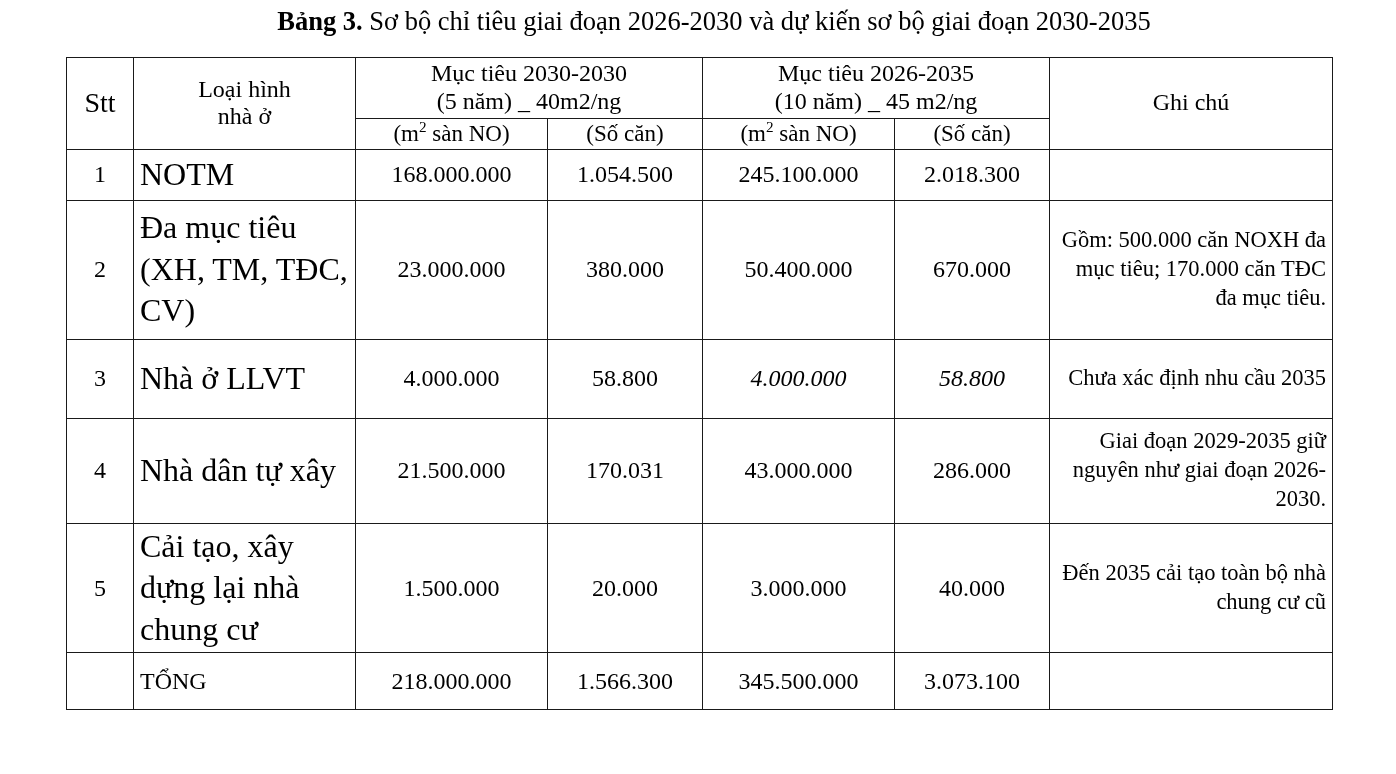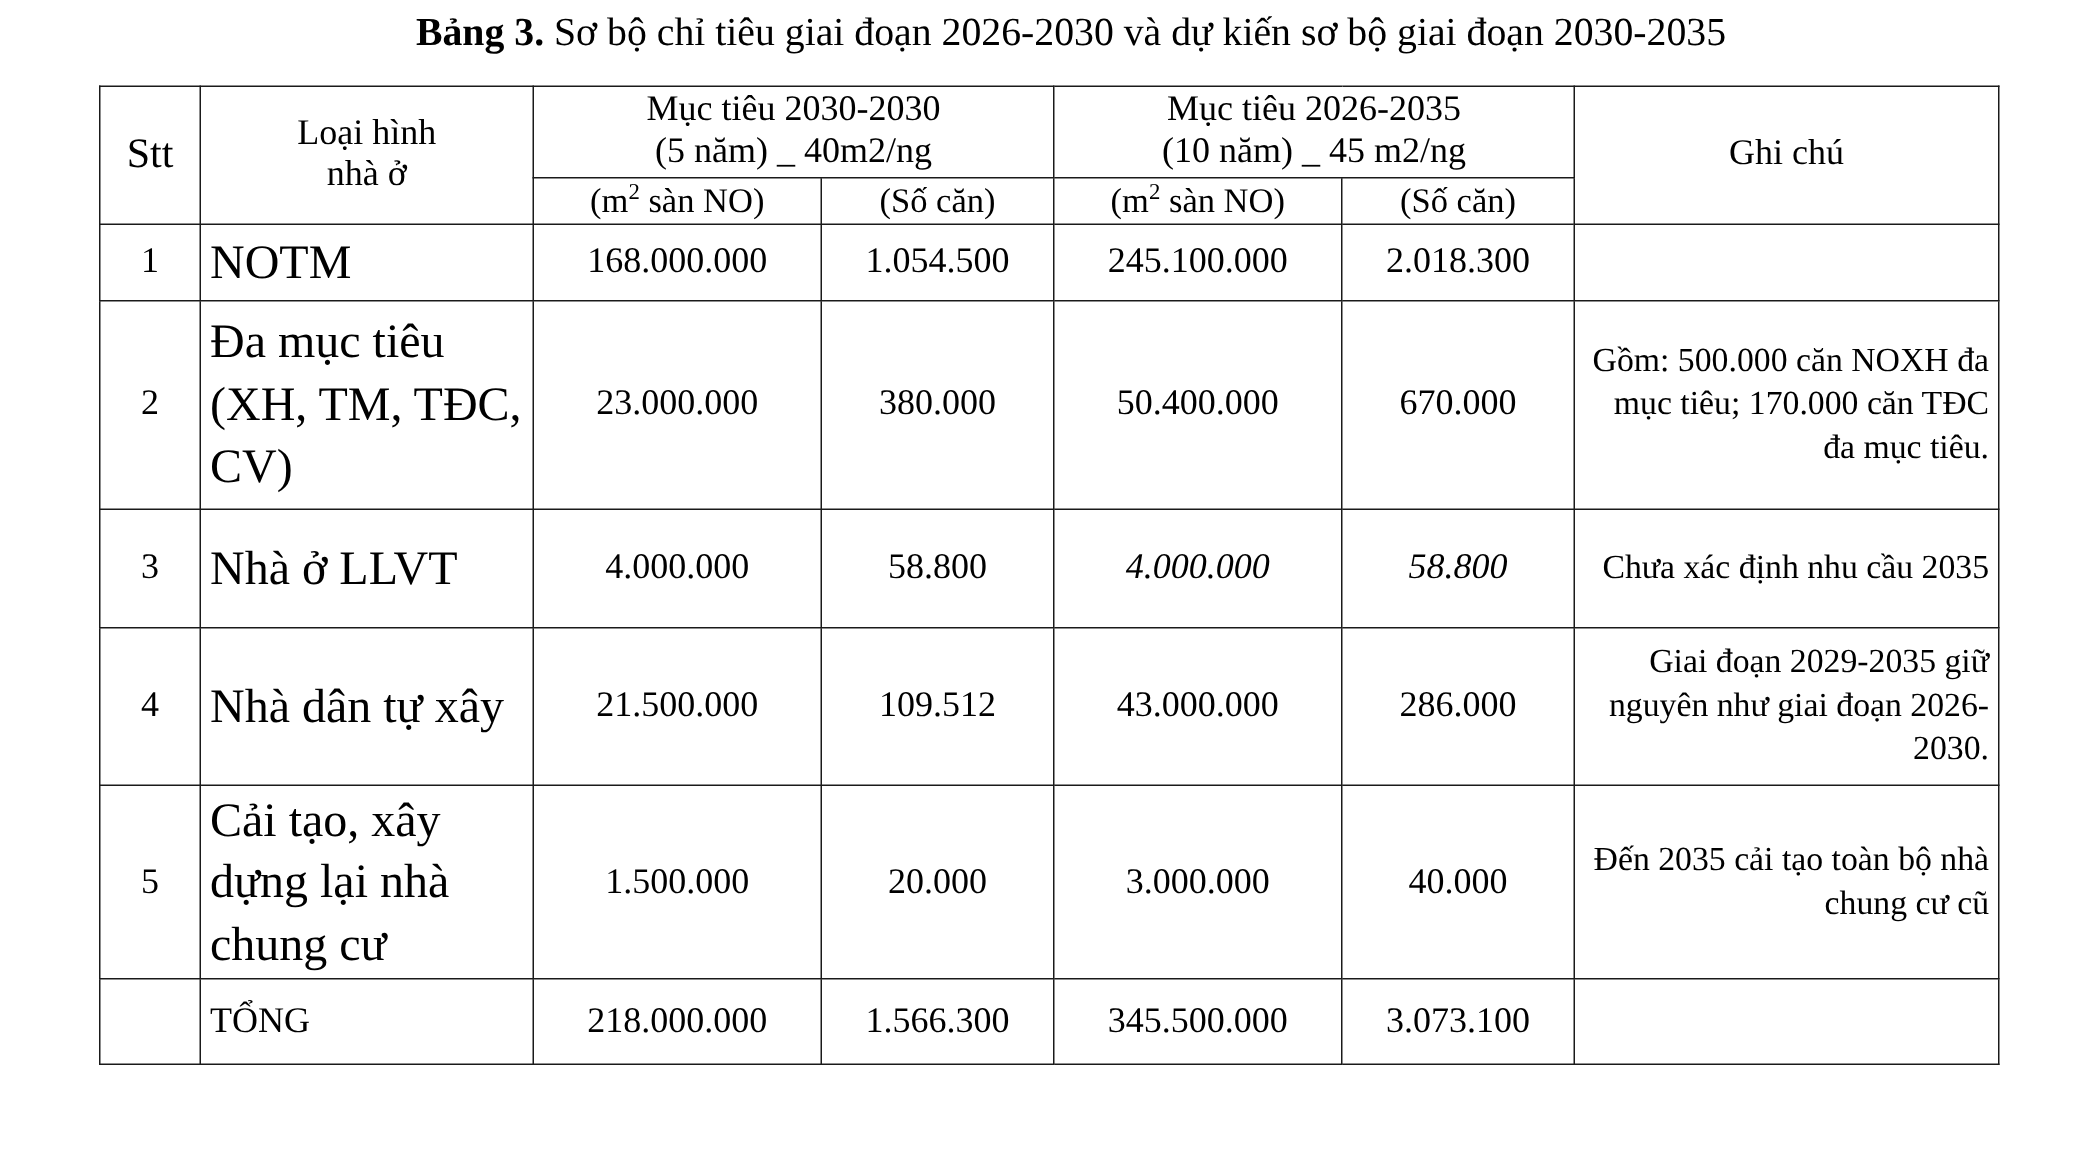--- a/index.html
+++ b/index.html
@@ -193,21 +193,21 @@
         <td class="num">4.000.000</td>
         <td class="num">58.800</td>
         <td class="num i">4.000.000</td>
         <td class="num i">58.800</td>
         <td class="note">Chưa xác định nhu cầu 2035</td>
       </tr>
       <tr class="r4">
         <td class="stt">4</td>
         <td class="type">Nhà dân tự xây</td>
         <td class="num">21.500.000</td>
-        <td class="num">109.512</td>
+        <td class="num">170.031</td>
         <td class="num">43.000.000</td>
         <td class="num">286.000</td>
         <td class="note">Giai đoạn 2029-2035 giữ nguyên như giai đoạn 2026-2030.</td>
       </tr>
       <tr class="r5">
         <td class="stt">5</td>
         <td class="type">Cải tạo, xây dựng lại nhà chung cư</td>
         <td class="num">1.500.000</td>
         <td class="num">20.000</td>
         <td class="num">3.000.000</td>

